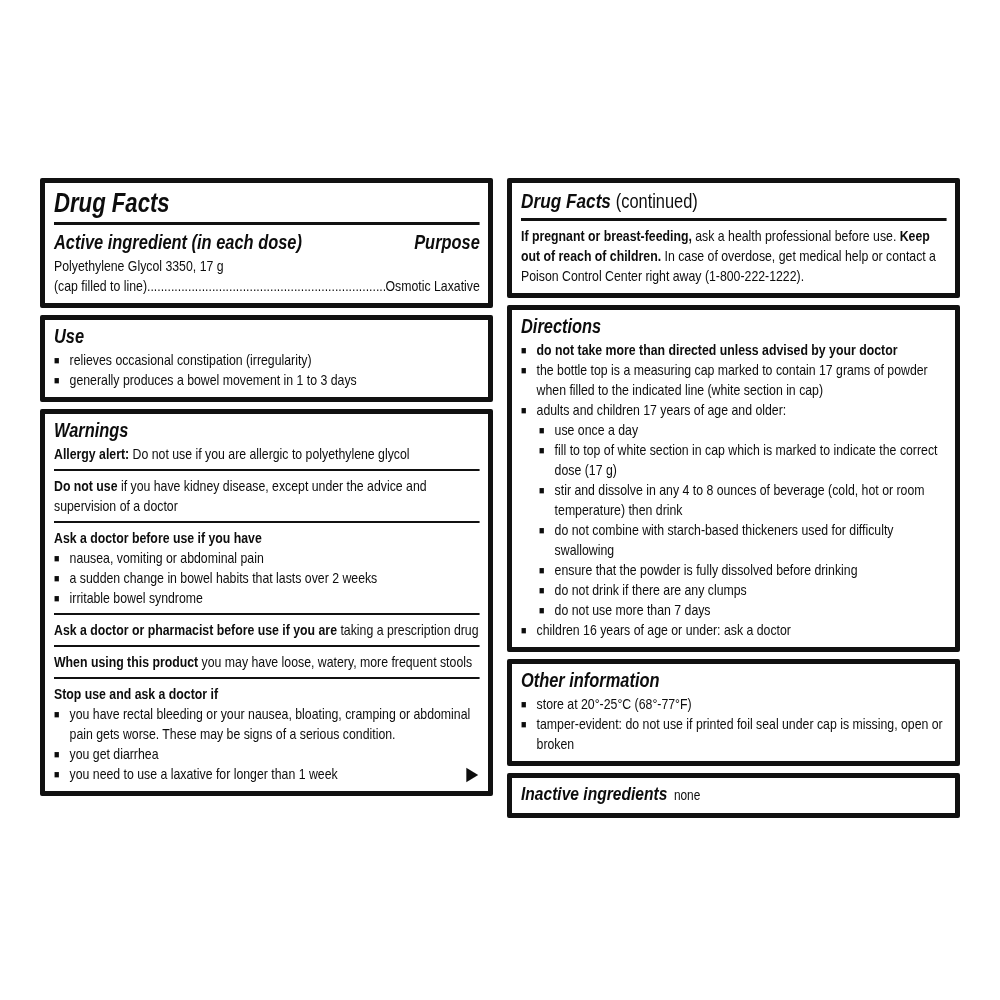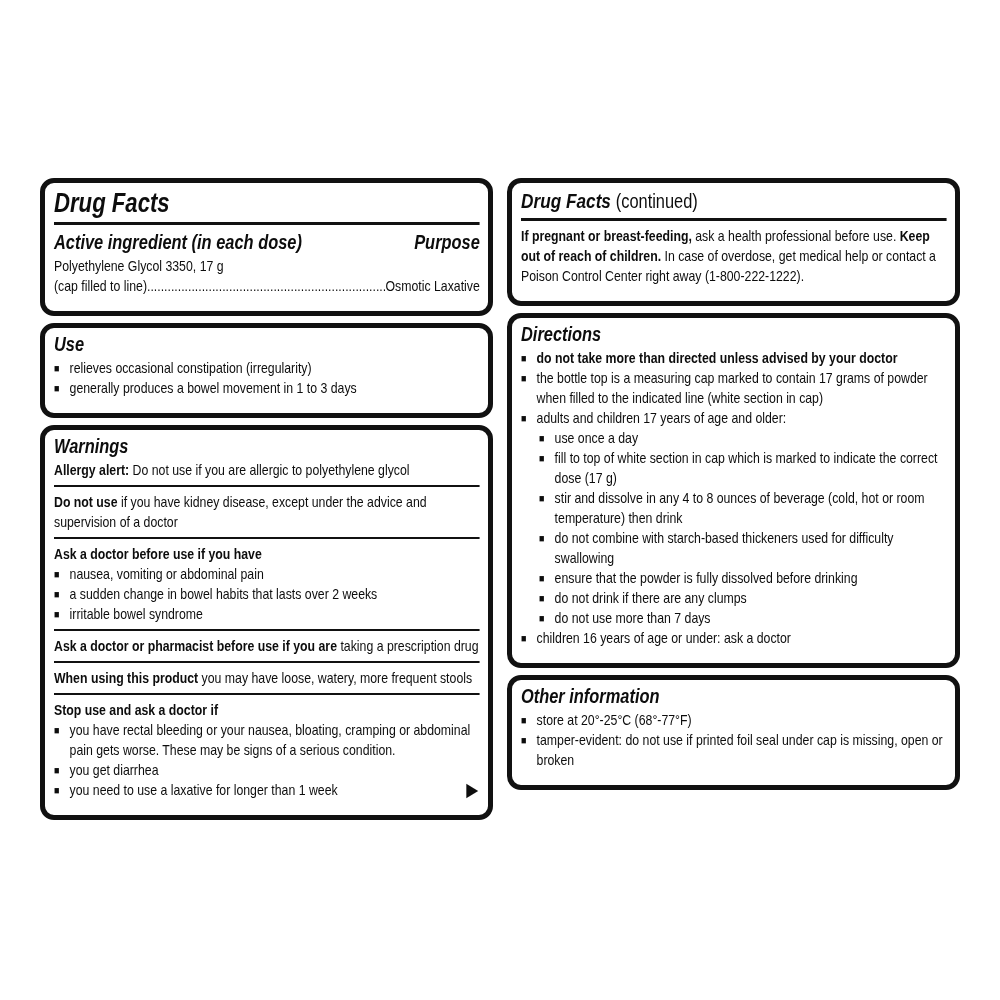--- a/index.html
+++ b/index.html
@@ -20,23 +20,23 @@
     gap: 14px;
   }
   .col {
     width: 453px;
     display: flex;
     flex-direction: column;
     gap: 7px;
   }
   .box {
     border: 5px solid #111111;
-    border-radius: 14px;
+    border-radius: 2px;
     background: #ffffff;
-    padding: 4px 8px 15px 9px;
+    padding: 4px 8px 7px 9px;
     overflow: hidden;
   }
   
   .cond {
     width: 121.9%;
     transform: scaleX(0.82);
     transform-origin: left top;
   }
   p { margin: 0; font-size: 15px; line-height: 20px; }
   .title-l {
@@ -208,16 +208,24 @@
     <section class="box">
       <div class="cond">
         <h2 class="h2">Other information</h2>
         <ul>
           <li><span class="blt">■</span><span>store at 20°-25°C (68°-77°F)</span></li>
           <li><span class="blt">■</span><span>tamper-evident: do not use if printed foil seal under cap is missing, open or broken</span></li>
         </ul>
       </div>
     </section>
 
+    <section class="box">
+      <div class="cond">
+        <div class="inline-hd">
+          <span class="hd-ital">Inactive ingredients</span>
+          <span class="inactive-val">none</span>
+        </div>
+      </div>
+    </section>
 
 
   </div>
 </div>
 
 </body></html>

